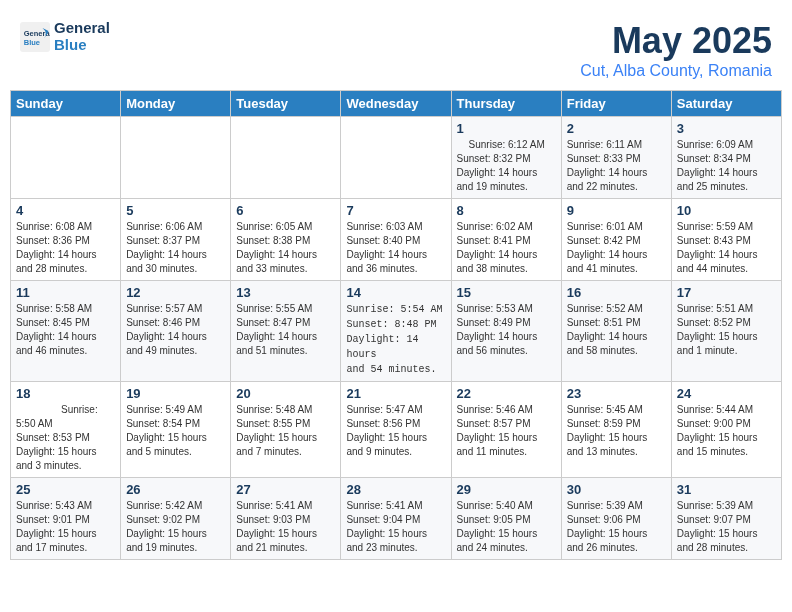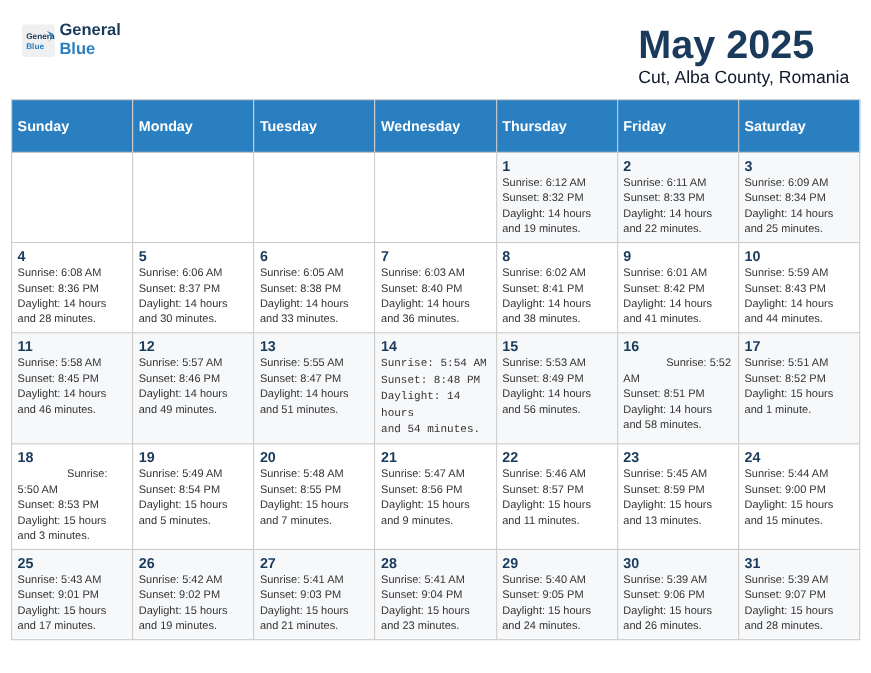--- a/index.html
+++ b/index.html
@@ -19,44 +19,44 @@
     .logo {
       display: flex;
       align-items: center;
       gap: 4px;
     }
     .logo-icon {
       width: 30px;
       height: 30px;
     }
     .title-block {
-      text-align: left;
+      text-align: right;
     }
     .main-title {
       font-size: 36px;
       font-weight: bold;
       color: #1a3a5c;
     }
     .subtitle {
       font-size: 16px;
-      color: #0f172a;
+      color: #3b82f6;
     }
     table {
       width: 100%;
       border-collapse: collapse;
       margin-top: 5px;
     }
     thead tr {
       background-color: #2a7fc1;
     }
     thead th {
       color: white;
       font-size: 13px;
       font-weight: bold;
-      padding: 16px 5px;
+      padding: 5px 5px;
       text-align: left;
       border: 1px solid #ccc;
     }
     tbody tr {
       vertical-align: top;
     }
     tbody td {
       border: 1px solid #ccc;
       padding: 4px 5px;
       font-size: 10.5px;
@@ -120,21 +120,21 @@
         <th>Friday</th>
         <th>Saturday</th>
       </tr>
   </thead>
   <tbody id="calendar-body">
   <tr>
         <td class="empty-cell"></td>
         <td class="empty-cell"></td>
         <td class="empty-cell"></td>
         <td class="empty-cell"></td>
-        <td><span class="day-number">1</span><span class="day-info" style="white-space: pre-line;">Sunrise: 6:12 AM
+        <td><span class="day-number">1</span><span class="day-info" style="white-space: pre-line; margin-left: 12px;">Sunrise: 6:12 AM
 Sunset: 8:32 PM
 Daylight: 14 hours
 and 19 minutes.</span></td>
         <td><span class="day-number">2</span><span class="day-info" style="white-space: pre-line;">Sunrise: 6:11 AM
 Sunset: 8:33 PM
 Daylight: 14 hours
 and 22 minutes.</span></td>
         <td><span class="day-number">3</span><span class="day-info" style="white-space: pre-line; margin-top: 18px;">Sunrise: 6:09 AM
 Sunset: 8:34 PM
 Daylight: 14 hours
@@ -184,21 +184,21 @@
 Daylight: 14 hours
 and 51 minutes.</span></td>
         <td><span class="day-number">14</span><span class="day-info" style="white-space: pre-line; font-family: Liberation Mono, monospace;">Sunrise: 5:54 AM
 Sunset: 8:48 PM
 Daylight: 14 hours
 and 54 minutes.</span></td>
         <td><span class="day-number">15</span><span class="day-info" style="white-space: pre-line;">Sunrise: 5:53 AM
 Sunset: 8:49 PM
 Daylight: 14 hours
 and 56 minutes.</span></td>
-        <td><span class="day-number">16</span><span class="day-info" style="white-space: pre-line; margin-left: 39px;">Sunrise: 5:52 AM
+        <td><span class="day-number">16</span><span class="day-info" style="white-space: pre-line;">Sunrise: 5:52 AM
 Sunset: 8:51 PM
 Daylight: 14 hours
 and 58 minutes.</span></td>
         <td><span class="day-number">17</span><span class="day-info" style="white-space: pre-line;">Sunrise: 5:51 AM
 Sunset: 8:52 PM
 Daylight: 15 hours
 and 1 minute.</span></td>
       </tr>
       <tr>
         <td><span class="day-number">18</span><span class="day-info" style="white-space: pre-line; margin-left: 45px;">Sunrise: 5:50 AM

